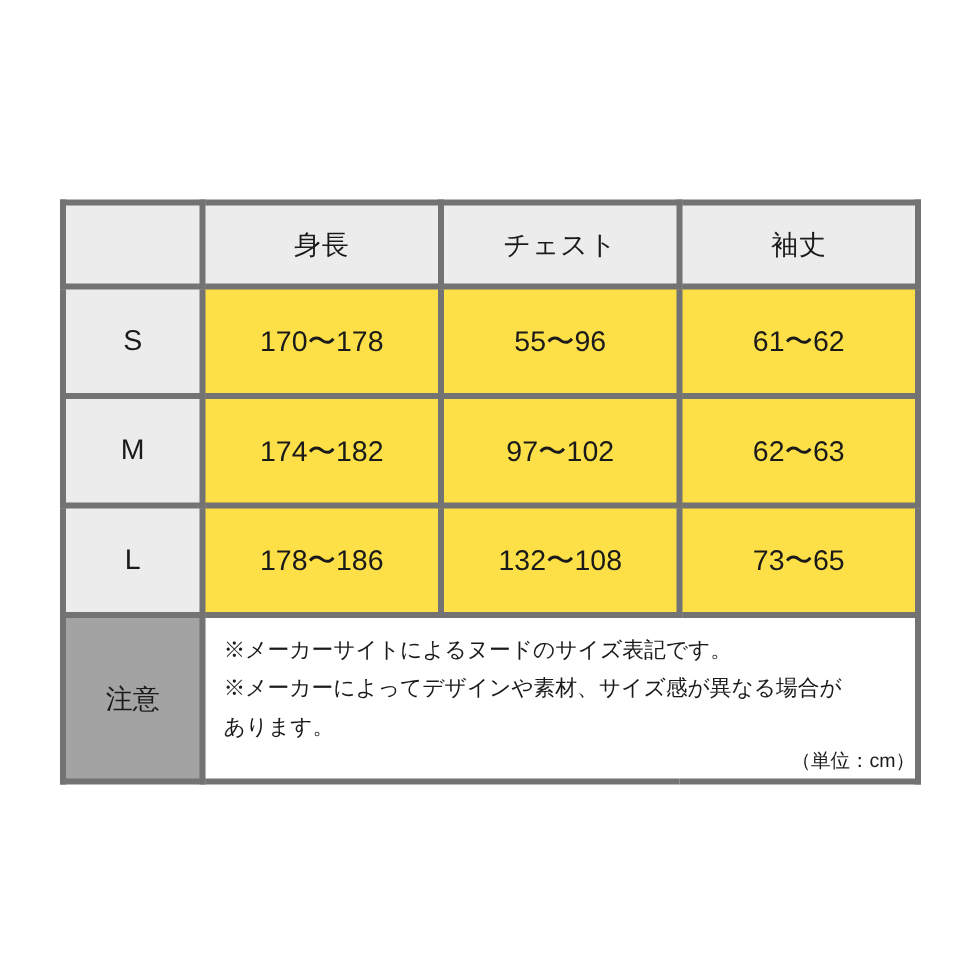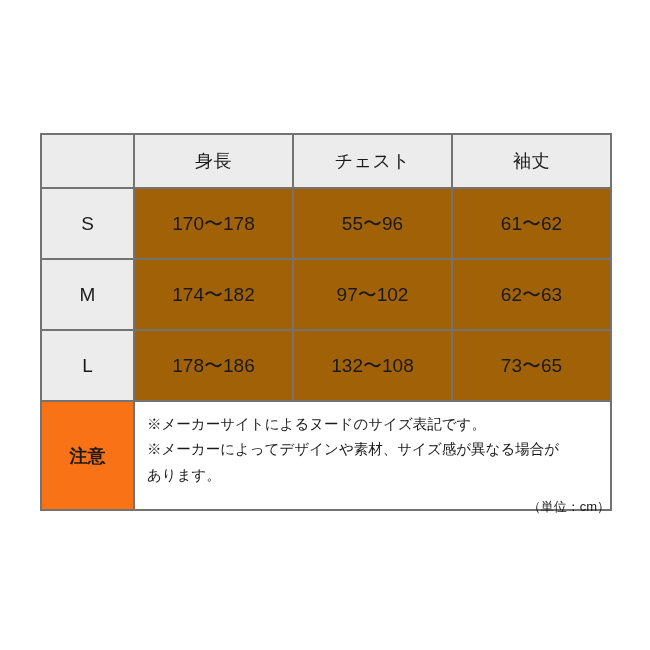--- a/index.html
+++ b/index.html
@@ -25,21 +25,21 @@
     left: 40px;
     top: 133px;
     width: 570px;
   }
   table.size-table {
     border-collapse: collapse;
     width: 570px;
     table-layout: fixed;
   }
   table.size-table td, table.size-table th {
-    border: 2px solid #737373;
+    border: 4px solid #737373;
     padding: 0;
     margin: 0;
     text-align: center;
     vertical-align: middle;
     font-weight: normal;
     color: #1a1a1a;
   }
   col.c-size { width: 93px; }
   col.c-h    { width: 159px; }
   col.c-c    { width: 159px; }
@@ -50,30 +50,30 @@
     height: 52px;
     font-size: 18px;
     letter-spacing: 0.5px;
   }
   .head-row td.blank {
     background: #ececec;
   }
   .data-row td {
     height: 69px;
     font-size: 19px;
-    background: #a16207;
+    background: #fde047;
   }
   .data-row td.size-cell {
     background: #ececec;
     font-size: 19px;
   }
   .note-row td.note-label {
-    background: #f97316;
+    background: #a3a3a3;
     font-size: 18px;
-    font-weight: bold;
+    font-weight: normal;
     height: 98px;
     width: 93px;
   }
   .note-row td.note-body {
     background: #ffffff;
     text-align: left;
     font-size: 14.5px;
     line-height: 1.75;
     padding: 10px 10px 21px 12px;
     color: #1a1a1a;

